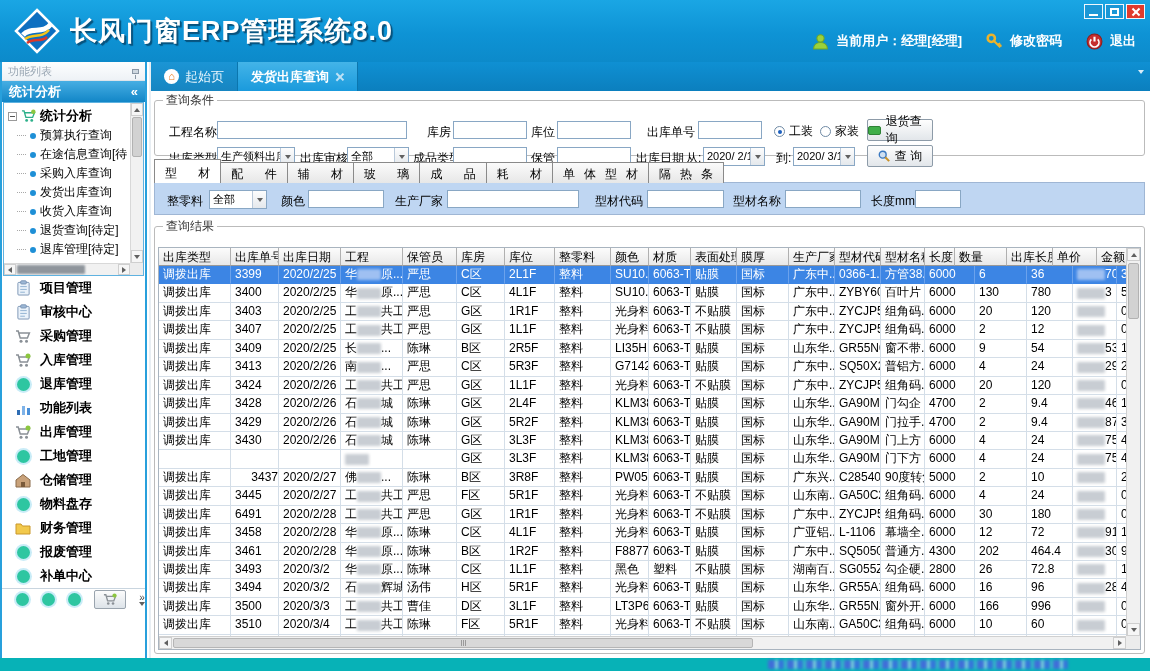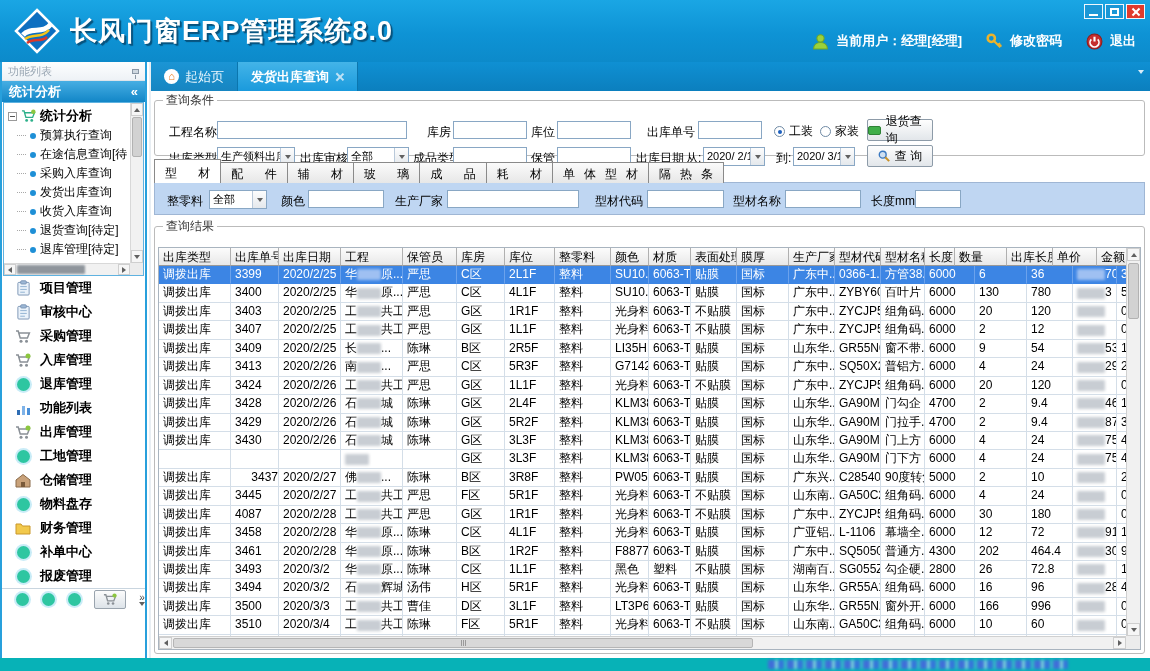--- a/index.html
+++ b/index.html
@@ -361,27 +361,27 @@
             <svg width="16" height="14" viewBox="0 0 16 14">
               <path d="M1 3 h5 l1.5 2 H15 v8 H1 Z" fill="#f2c94c" stroke="#c9972b"></path>
             </svg>
           </span>
           <span>财务管理</span>
         </div>
         <div class="menu-item">
           <span class="mi">
             <span class="dot-ic"></span>
           </span>
+          <span>报废管理</span>
+        </div>
+        <div class="menu-item">
+          <span class="mi">
+            <span class="dot-ic"></span>
+          </span>
           <span>补单中心</span>
-        </div>
-        <div class="menu-item">
-          <span class="mi">
-            <span class="dot-ic"></span>
-          </span>
-          <span>报废管理</span>
         </div>
       </div>
     <div class="side-bottom">
       <span class="dot-ic"></span>
       <span class="dot-ic"></span>
       <span class="dot-ic"></span>
       <span class="ov-btn">
         <svg width="14" height="13" viewBox="0 0 16 15">
           <path d="M1 2 h2.2 l2 7 h7.2 l2-5 H4.2" fill="none" stroke="#8a9096" stroke-width="1.5"></path>
           <circle cx="6" cy="12.2" r="1.5" fill="#8a9096"></circle>
@@ -816,21 +816,21 @@
                   <div class="gc" style="width: 46px;">GA50C27</div>
                   <div class="gc" style="width: 44px;">组角码...</div>
                   <div class="gc" style="width: 50px;">6000</div>
                   <div class="gc" style="width: 52px;">4</div>
                   <div class="gc" style="width: 46px;">24</div>
                   <div class="gc" style="width: 44px;"><span class="cz wide"></span></div>
                   <div class="gc" style="width: 40px;">0</div>
                 </div>
                 <div class="gr">
                   <div class="gc" style="width: 72px;">调拨出库</div>
-                  <div class="gc" style="width: 48px;">4087</div>
+                  <div class="gc" style="width: 48px;">6491</div>
                   <div class="gc" style="width: 62px;">2020/2/28</div>
                   <div class="gc" style="width: 62px;">工<span class="cz"></span>共工程</div>
                   <div class="gc" style="width: 54px;">严思</div>
                   <div class="gc" style="width: 48px;">G区</div>
                   <div class="gc" style="width: 50px;">1R1F</div>
                   <div class="gc" style="width: 56px;">整料</div>
                   <div class="gc" style="width: 38px;">光身料</div>
                   <div class="gc" style="width: 42px;">6063-T5</div>
                   <div class="gc" style="width: 46px;">不贴膜</div>
                   <div class="gc" style="width: 52px;">国标</div>

